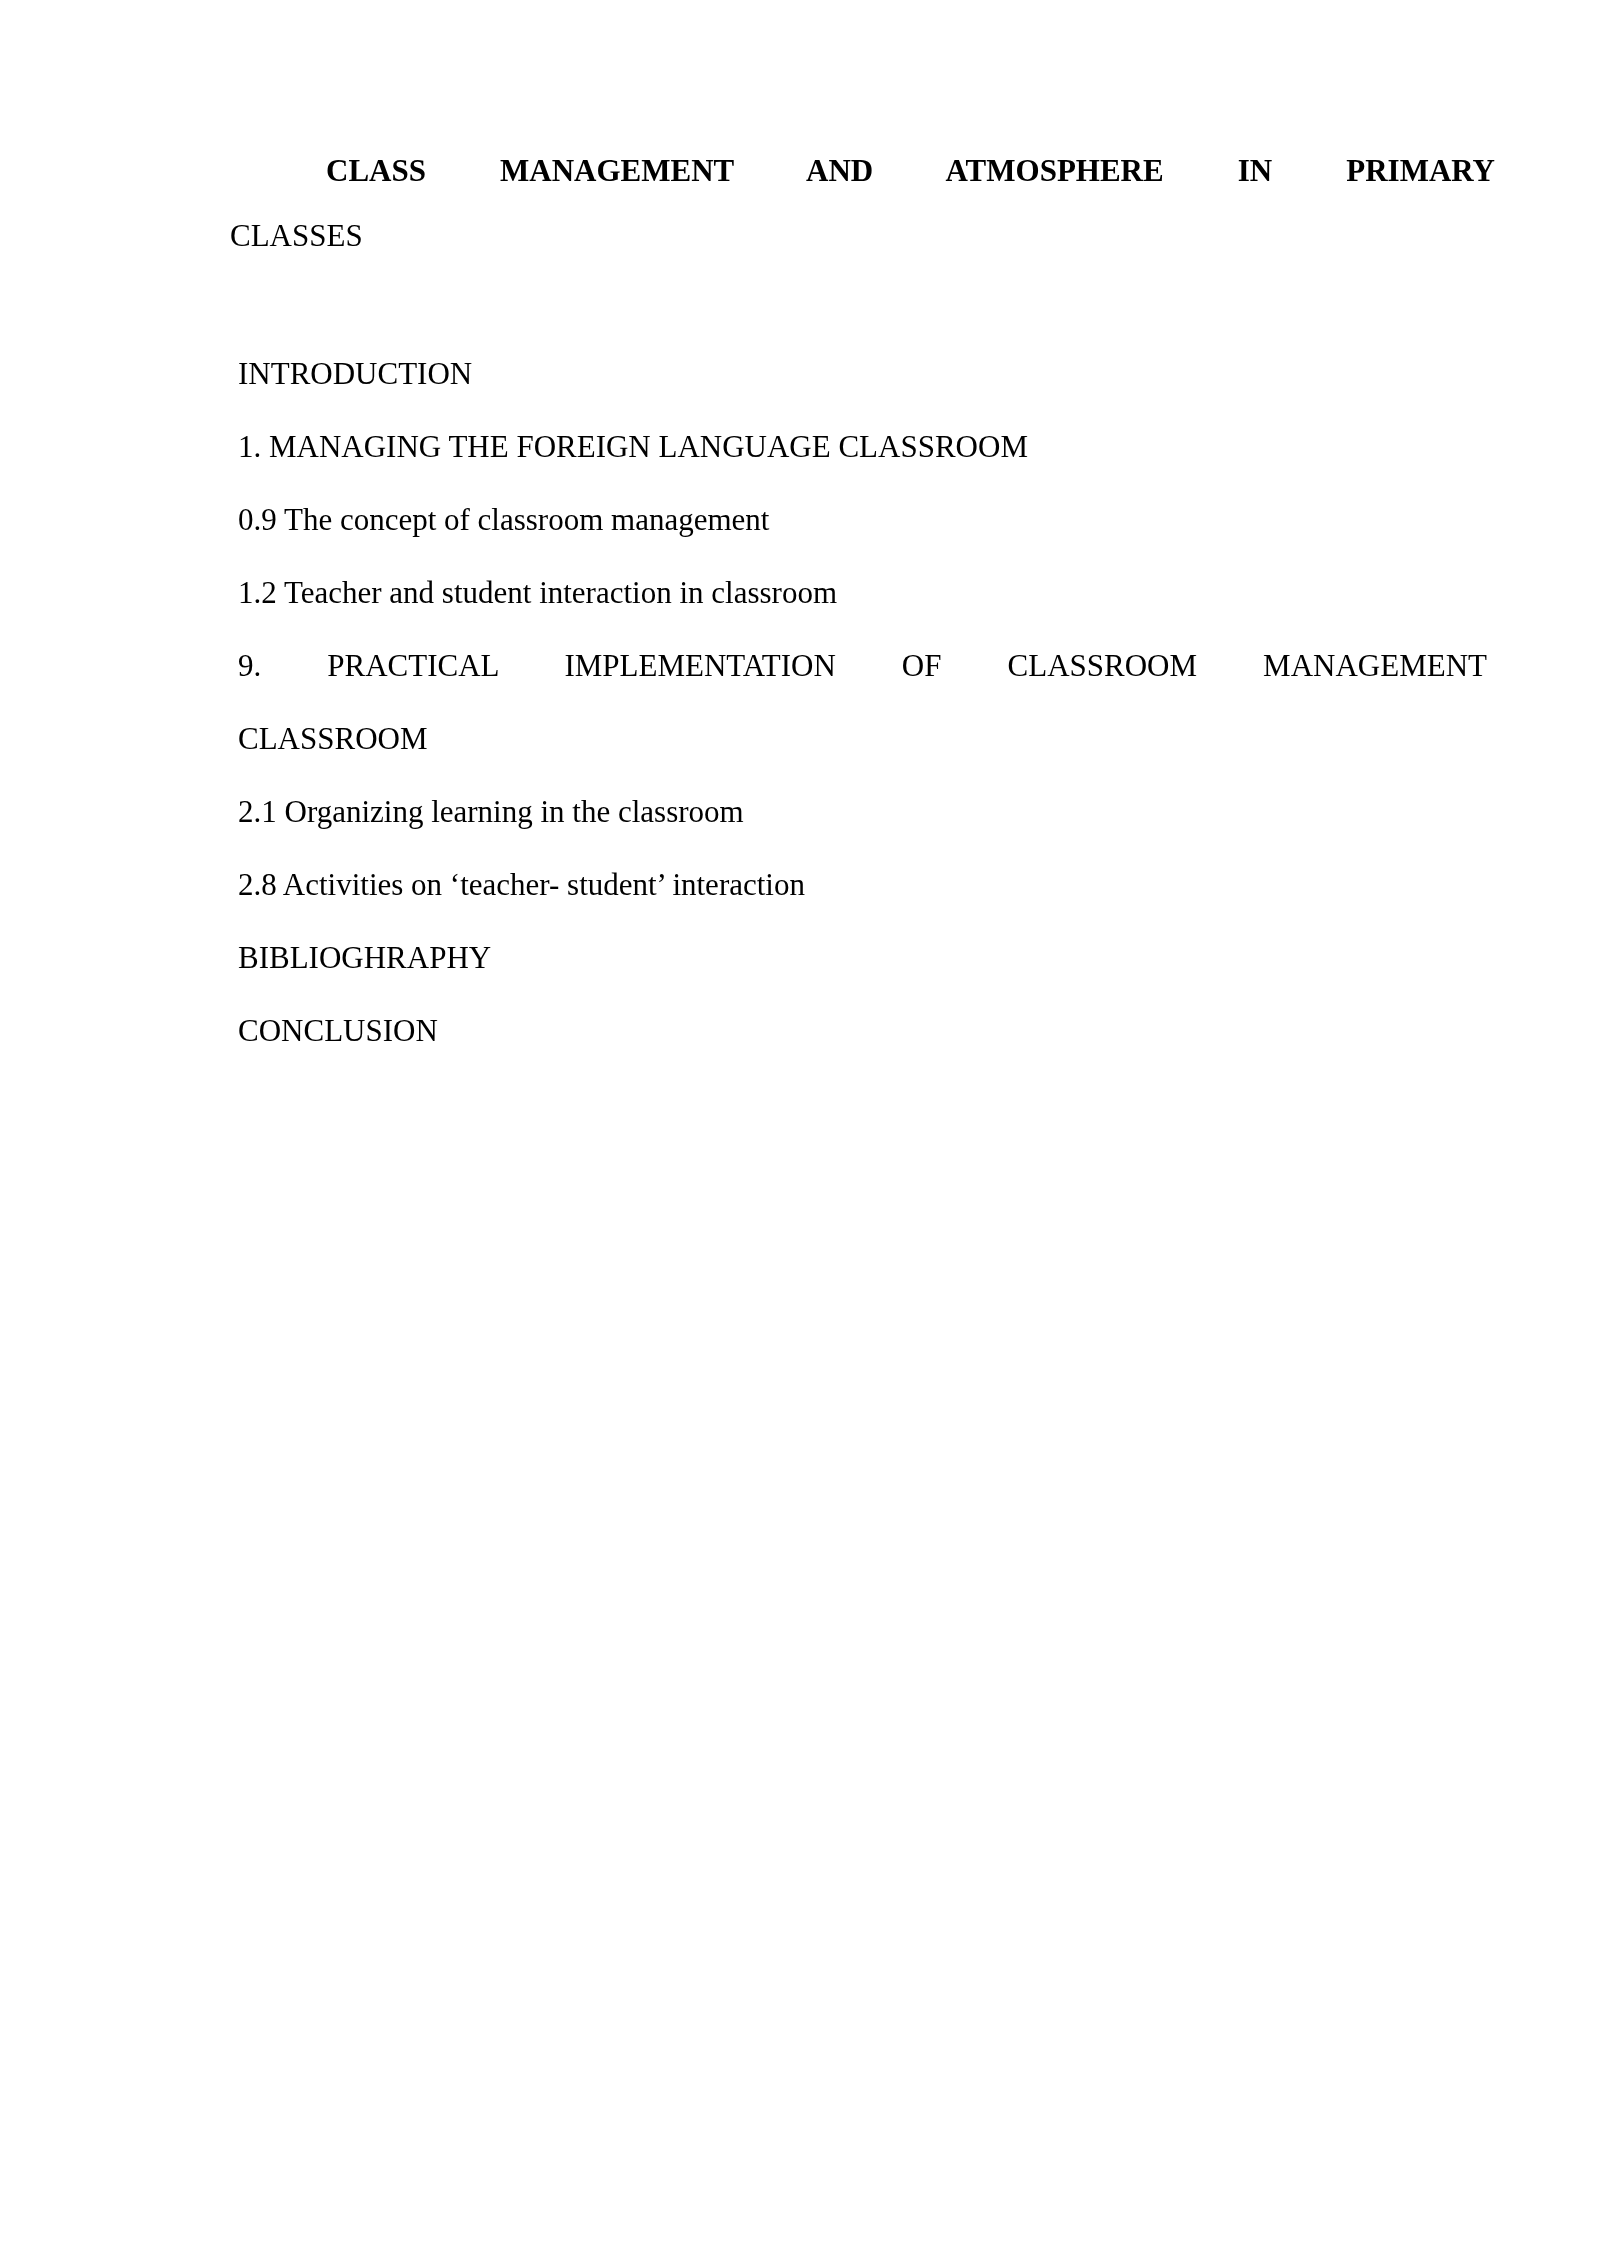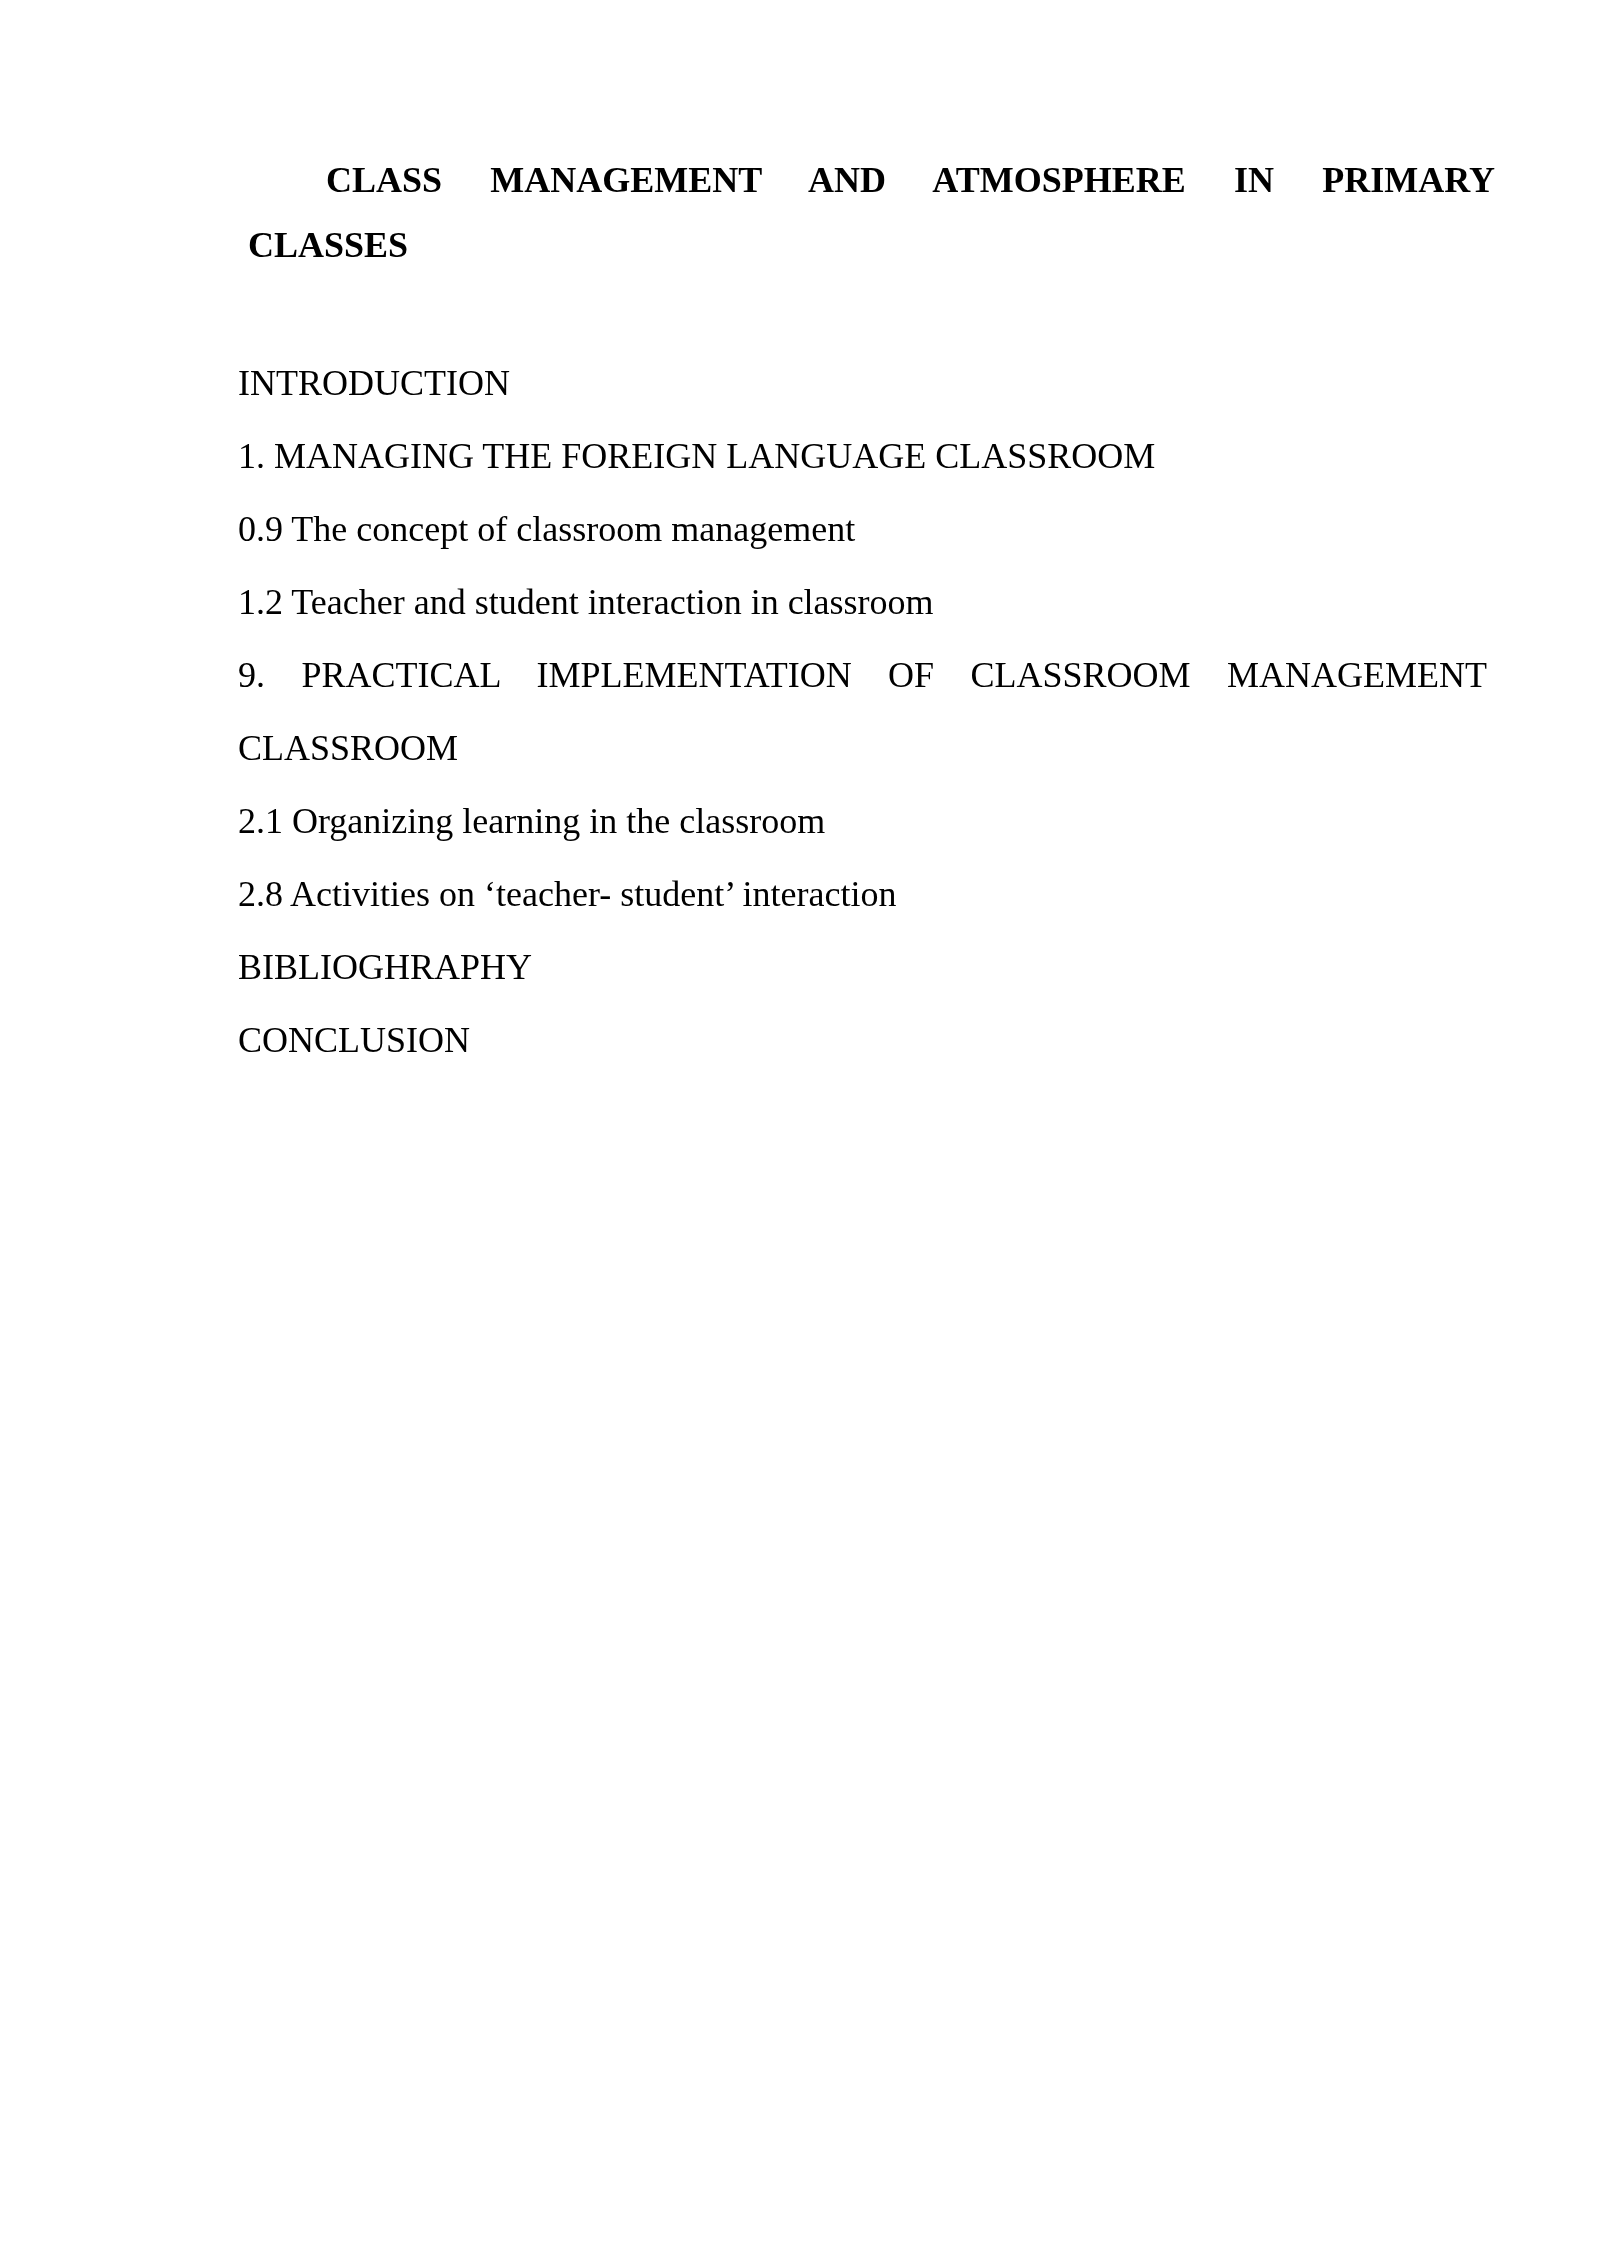--- a/index.html
+++ b/index.html
@@ -11,23 +11,23 @@
       width: 1600px;
       height: 2262px;
       position: relative;
       overflow: hidden;
       font-family: "Liberation Serif", serif;
       color: #000000;
     }
     .page {
       position: absolute;
       left: 230px;
-      top: 148px;
+      top: 138px;
       width: 1265px;
-      font-size: 36px;
+      font-size: 31px;
       line-height: 65px;
     }
     .justify {
       text-align: justify;
       text-align-last: left;
     }
     .title {
       font-weight: bold;
       text-indent: 96px;
       text-align: justify;
@@ -43,21 +43,21 @@
     }
   </style>
 </head>
 <body>
 
 <div class="page">
 
   <div class="title">
     <div class="justify" style="text-align-last: justify;">CLASS MANAGEMENT AND ATMOSPHERE IN PRIMARY</div>
   </div>
-  <div style="font-weight: bold; margin-left: 18px;">CLASSES</div>
+  <div style="font-weight: normal;">CLASSES</div>
 
 
   <div class="spacer"></div>
 
   <div>
     <div class="toc-item">INTRODUCTION</div>
     <div class="toc-item">1. MANAGING THE FOREIGN LANGUAGE CLASSROOM</div>
     <div class="toc-item">0.9 The concept of classroom management</div>
     <div class="toc-item">1.2 Teacher and student interaction in classroom</div>
     <div class="toc-item" style="text-align: justify; text-align-last: justify;">9. PRACTICAL IMPLEMENTATION OF CLASSROOM MANAGEMENT</div>

